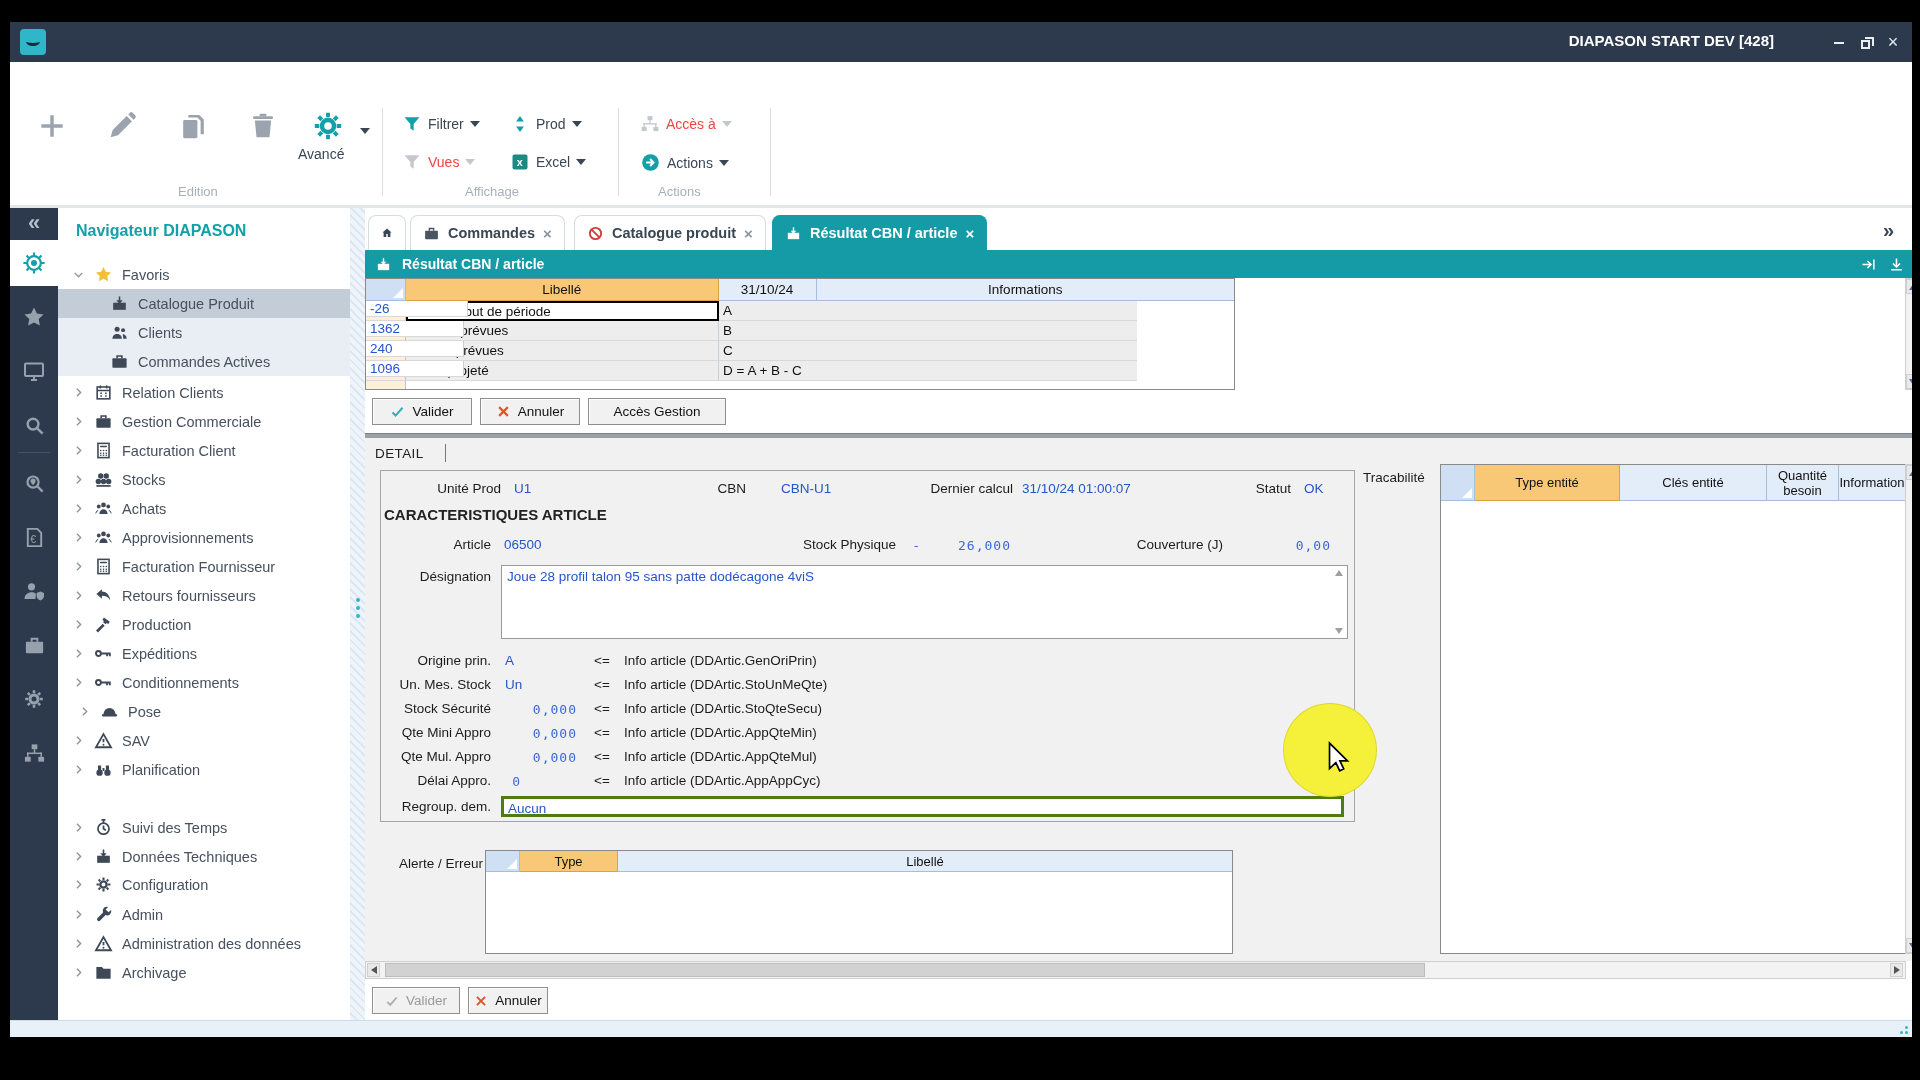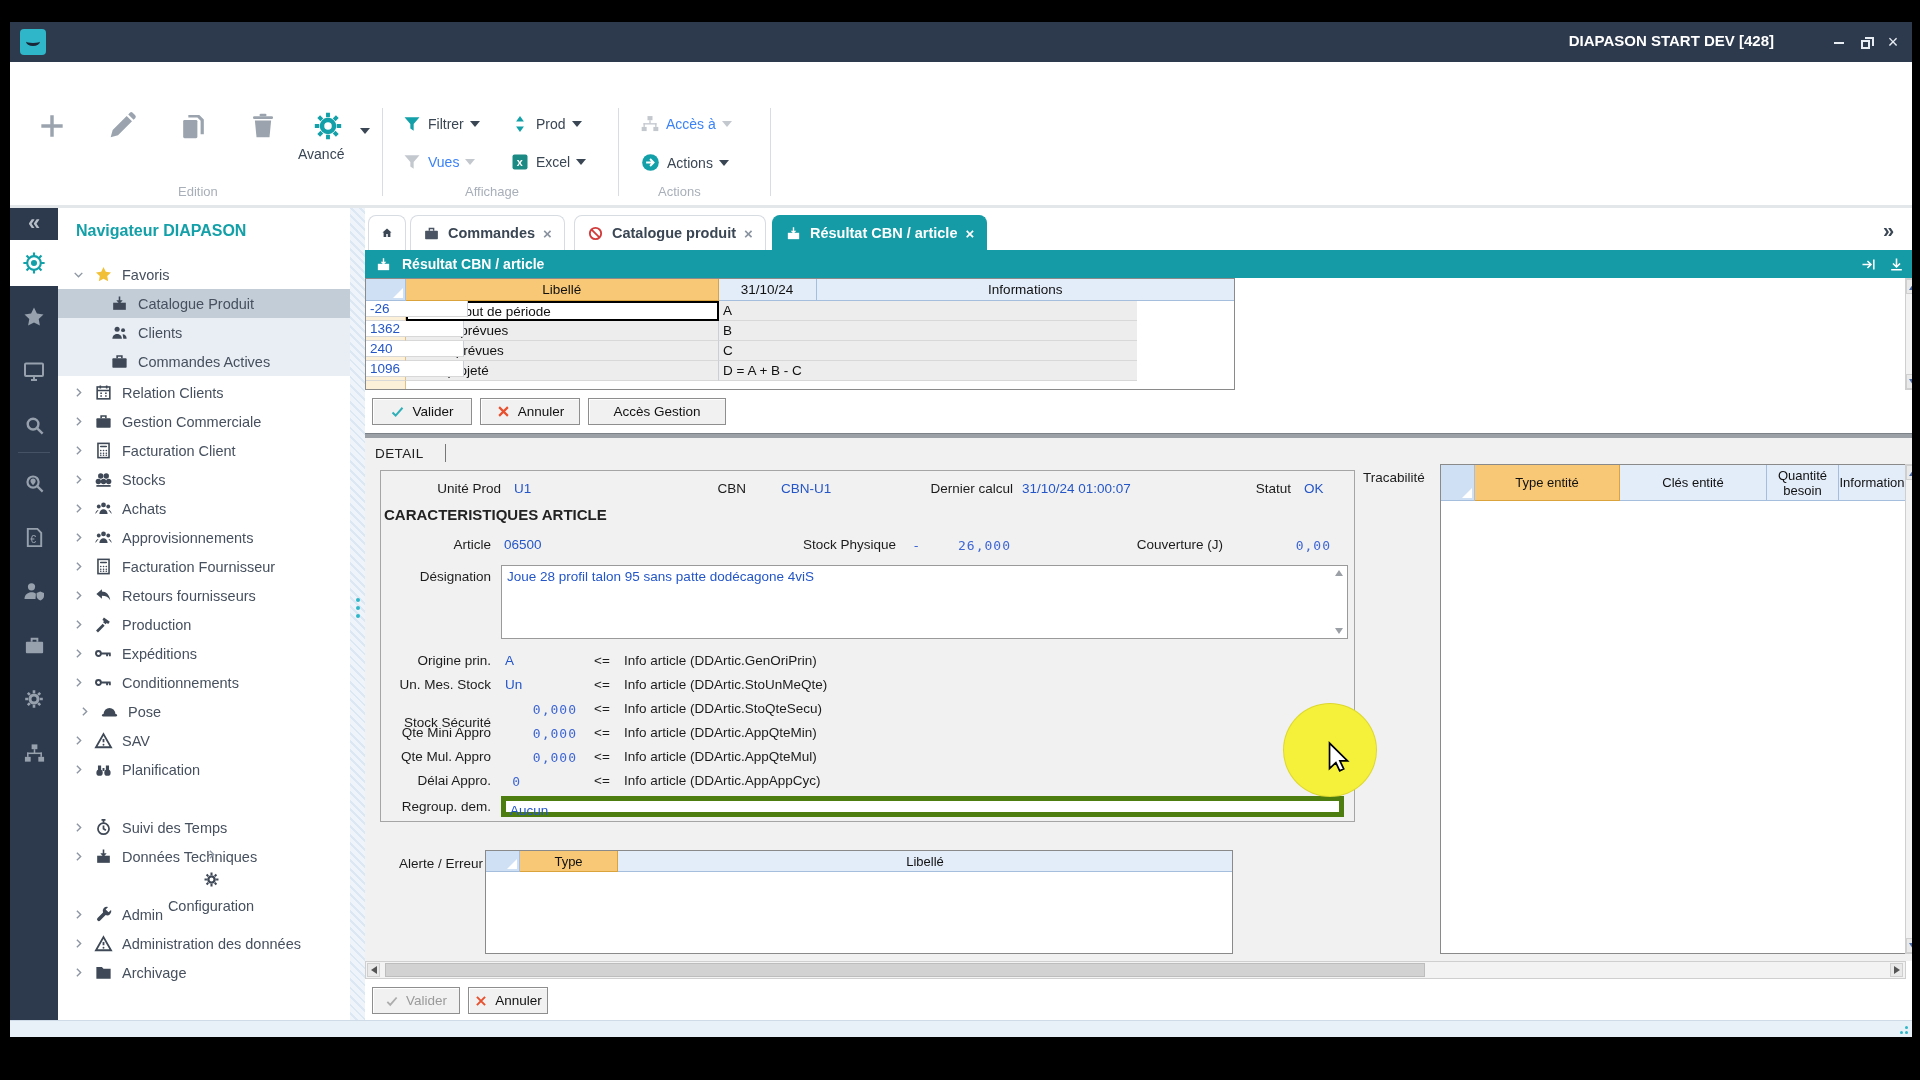--- a/index.html
+++ b/index.html
@@ -17,21 +17,21 @@
   .restsq i{position:absolute;left:2px;top:-5px;width:9px;height:9px;border-top:2px solid #e8edf3;border-right:2px solid #e8edf3;}
   
   .menubar{position:absolute;left:0;top:40px;width:100%;height:38px;background:#2d3a4d;}
   .menuitem{position:absolute;top:0;height:38px;line-height:38px;color:#fff;font-weight:bold;font-size:15px;cursor:default;}
   .menutab-active{position:absolute;top:4px;height:34px;line-height:34px;background:#fff;color:#2d3a4d;border-radius:9px 9px 0 0;text-align:center;font-weight:bold;font-size:15px;}
   
   .ribbon{position:absolute;left:0;top:78px;width:100%;height:108px;background:#fff;border-bottom:3px solid #e4e7ea;}
   .rsep{position:absolute;top:8px;width:1px;height:88px;background:#d9dce0;}
   .grouplabel{position:absolute;top:84px;font-size:13px;color:#a8afb9;}
   .rbtn{position:absolute;display:flex;align-items:center;gap:6px;font-size:14px;color:#3a4654;cursor:default;}
-  .rbtn.dis{color:#3b82f6;}
+  .rbtn.dis{color:#ef4444;}
   .caret{width:0;height:0;border-left:5px solid transparent;border-right:5px solid transparent;border-top:6px solid #3a4654;display:inline-block;}
   .caret.dis{border-top-color:#c3c8cf;}
   .ic{display:inline-block;vertical-align:middle;}
   
   .content{position:absolute;left:0;top:186px;width:100%;height:812px;}
   .iconstrip{position:absolute;left:0;top:0;width:48px;height:100%;background:#2d3a4d;}
   .striptile{position:absolute;left:0;width:48px;height:46px;display:flex;align-items:center;justify-content:center;color:#97a1ad;}
   .striptile.active{background:#fff;color:#13a0a8;}
   .stripchev{position:absolute;left:0;top:2px;width:48px;text-align:center;color:#b6bec8;font-size:22px;font-weight:bold;cursor:default;}
   
@@ -85,21 +85,21 @@
   .dtab{position:absolute;left:10px;top:8px;font-size:13.5px;color:#222;letter-spacing:.4px;}
   .dtabline{position:absolute;left:80px;top:6px;width:1px;height:18px;background:#777;}
   .fieldset{position:absolute;left:15px;top:32px;width:975px;height:352px;border:1px solid #a5a5a5;background:#f1f1f1;}
   .lbl{position:absolute;font-size:13.5px;color:#1c1c1c;text-align:right;}
   .val{position:absolute;font-size:13.5px;color:#2456c8;}
   .monoval{position:absolute;font-size:13px;color:#3e66d4;font-family:"DejaVu Sans Mono",monospace;text-align:right;letter-spacing:1px;}
   .sectitle{position:absolute;left:3px;top:35px;font-size:15px;font-weight:bold;color:#222;}
   .designbox{position:absolute;left:120px;top:94px;width:847px;height:74px;background:#fff;border:1px solid #9a9a9a;}
   .designbox .txt{position:absolute;left:5px;top:3px;color:#2456c8;font-size:13.5px;}
   .mini-tri{position:absolute;right:4px;}
-  .regroupbox{position:absolute;left:120px;top:325px;width:843px;height:21px;background:#fff;border:5px solid #4d7c0f;}
+  .regroupbox{position:absolute;left:120px;top:325px;width:843px;height:21px;background:#fff;border:3px solid #4d7c0f;}
   .regroupbox span{position:absolute;left:4px;top:2px;color:#2456c8;font-size:13.5px;}
   .reflbl{position:absolute;font-size:13.5px;color:#1c1c1c;}
   
   .subtbl{position:absolute;background:#fff;border:1px solid #8a8a8a;}
   .subhdr{display:flex;}
   .shc{height:21px;font-size:13px;display:flex;align-items:center;justify-content:center;border-right:1px solid #a6bedd;border-bottom:1px solid #a6bedd;color:#111;}
   .trac-hdr .shc{height:36px;font-size:13px;text-align:center;line-height:15px;}
   
   .hl-circle{position:absolute;left:919px;top:496px;width:92px;height:92px;border-radius:50%;background:#f5f13a;box-shadow:0 0 0 1px #ddd82e;}
   
@@ -651,21 +651,21 @@
         </div>
       <div class="navitem" style="top:605px;">
           <svg class="tico" style="width:13px;height:13px;flex-basis:13px;color:#8d96a2;">
             <use href="#i-chevR"></use>
           </svg>
           <svg class="tico">
             <use href="#i-watch"></use>
           </svg>
           <span>Suivi des Temps</span>
         </div>
-      <div class="navitem" style="top:640px;flex-direction:column;">
+      <div class="navitem" style="top:662px;">
           <svg class="tico" style="width:13px;height:13px;flex-basis:13px;color:#8d96a2;">
             <use href="#i-chevR"></use>
           </svg>
           <svg class="tico">
             <use href="#i-gear"></use>
           </svg>
           <span>Configuration</span>
         </div>
       <div class="navitem" style="top:692px;">
           <svg class="tico" style="width:13px;height:13px;flex-basis:13px;color:#8d96a2;">
@@ -848,21 +848,21 @@
           <div class="lbl" style="left:10px;top:182px;width:100px;">Origine prin.</div>
           <div class="val" style="left:124px;top:182px;">A</div>
           <div class="reflbl" style="left:213px;top:182px;">&lt;=</div>
           <div class="reflbl" style="left:243px;top:182px;">Info article (DDArtic.GenOriPrin)</div>
 
           <div class="lbl" style="left:10px;top:206px;width:100px;">Un. Mes. Stock</div>
           <div class="val" style="left:124px;top:206px;">Un</div>
           <div class="reflbl" style="left:213px;top:206px;">&lt;=</div>
           <div class="reflbl" style="left:243px;top:206px;">Info article (DDArtic.StoUnMeQte)</div>
 
-          <div class="lbl" style="left:10px;top:244px;width:100px;">Stock Sécurité</div>
+          <div class="lbl" style="left:10px;top:230px;width:100px;">Stock Sécurité</div>
           <div class="monoval" style="left:116px;top:231px;width:80px;">0,000</div>
           <div class="reflbl" style="left:213px;top:230px;">&lt;=</div>
           <div class="reflbl" style="left:243px;top:230px;">Info article (DDArtic.StoQteSecu)</div>
 
           <div class="lbl" style="left:10px;top:254px;width:100px;">Qte Mini Appro</div>
           <div class="monoval" style="left:116px;top:255px;width:80px;">0,000</div>
           <div class="reflbl" style="left:213px;top:254px;">&lt;=</div>
           <div class="reflbl" style="left:243px;top:254px;">Info article (DDArtic.AppQteMin)</div>
 
           <div class="lbl" style="left:10px;top:278px;width:100px;">Qte Mul. Appro</div>

